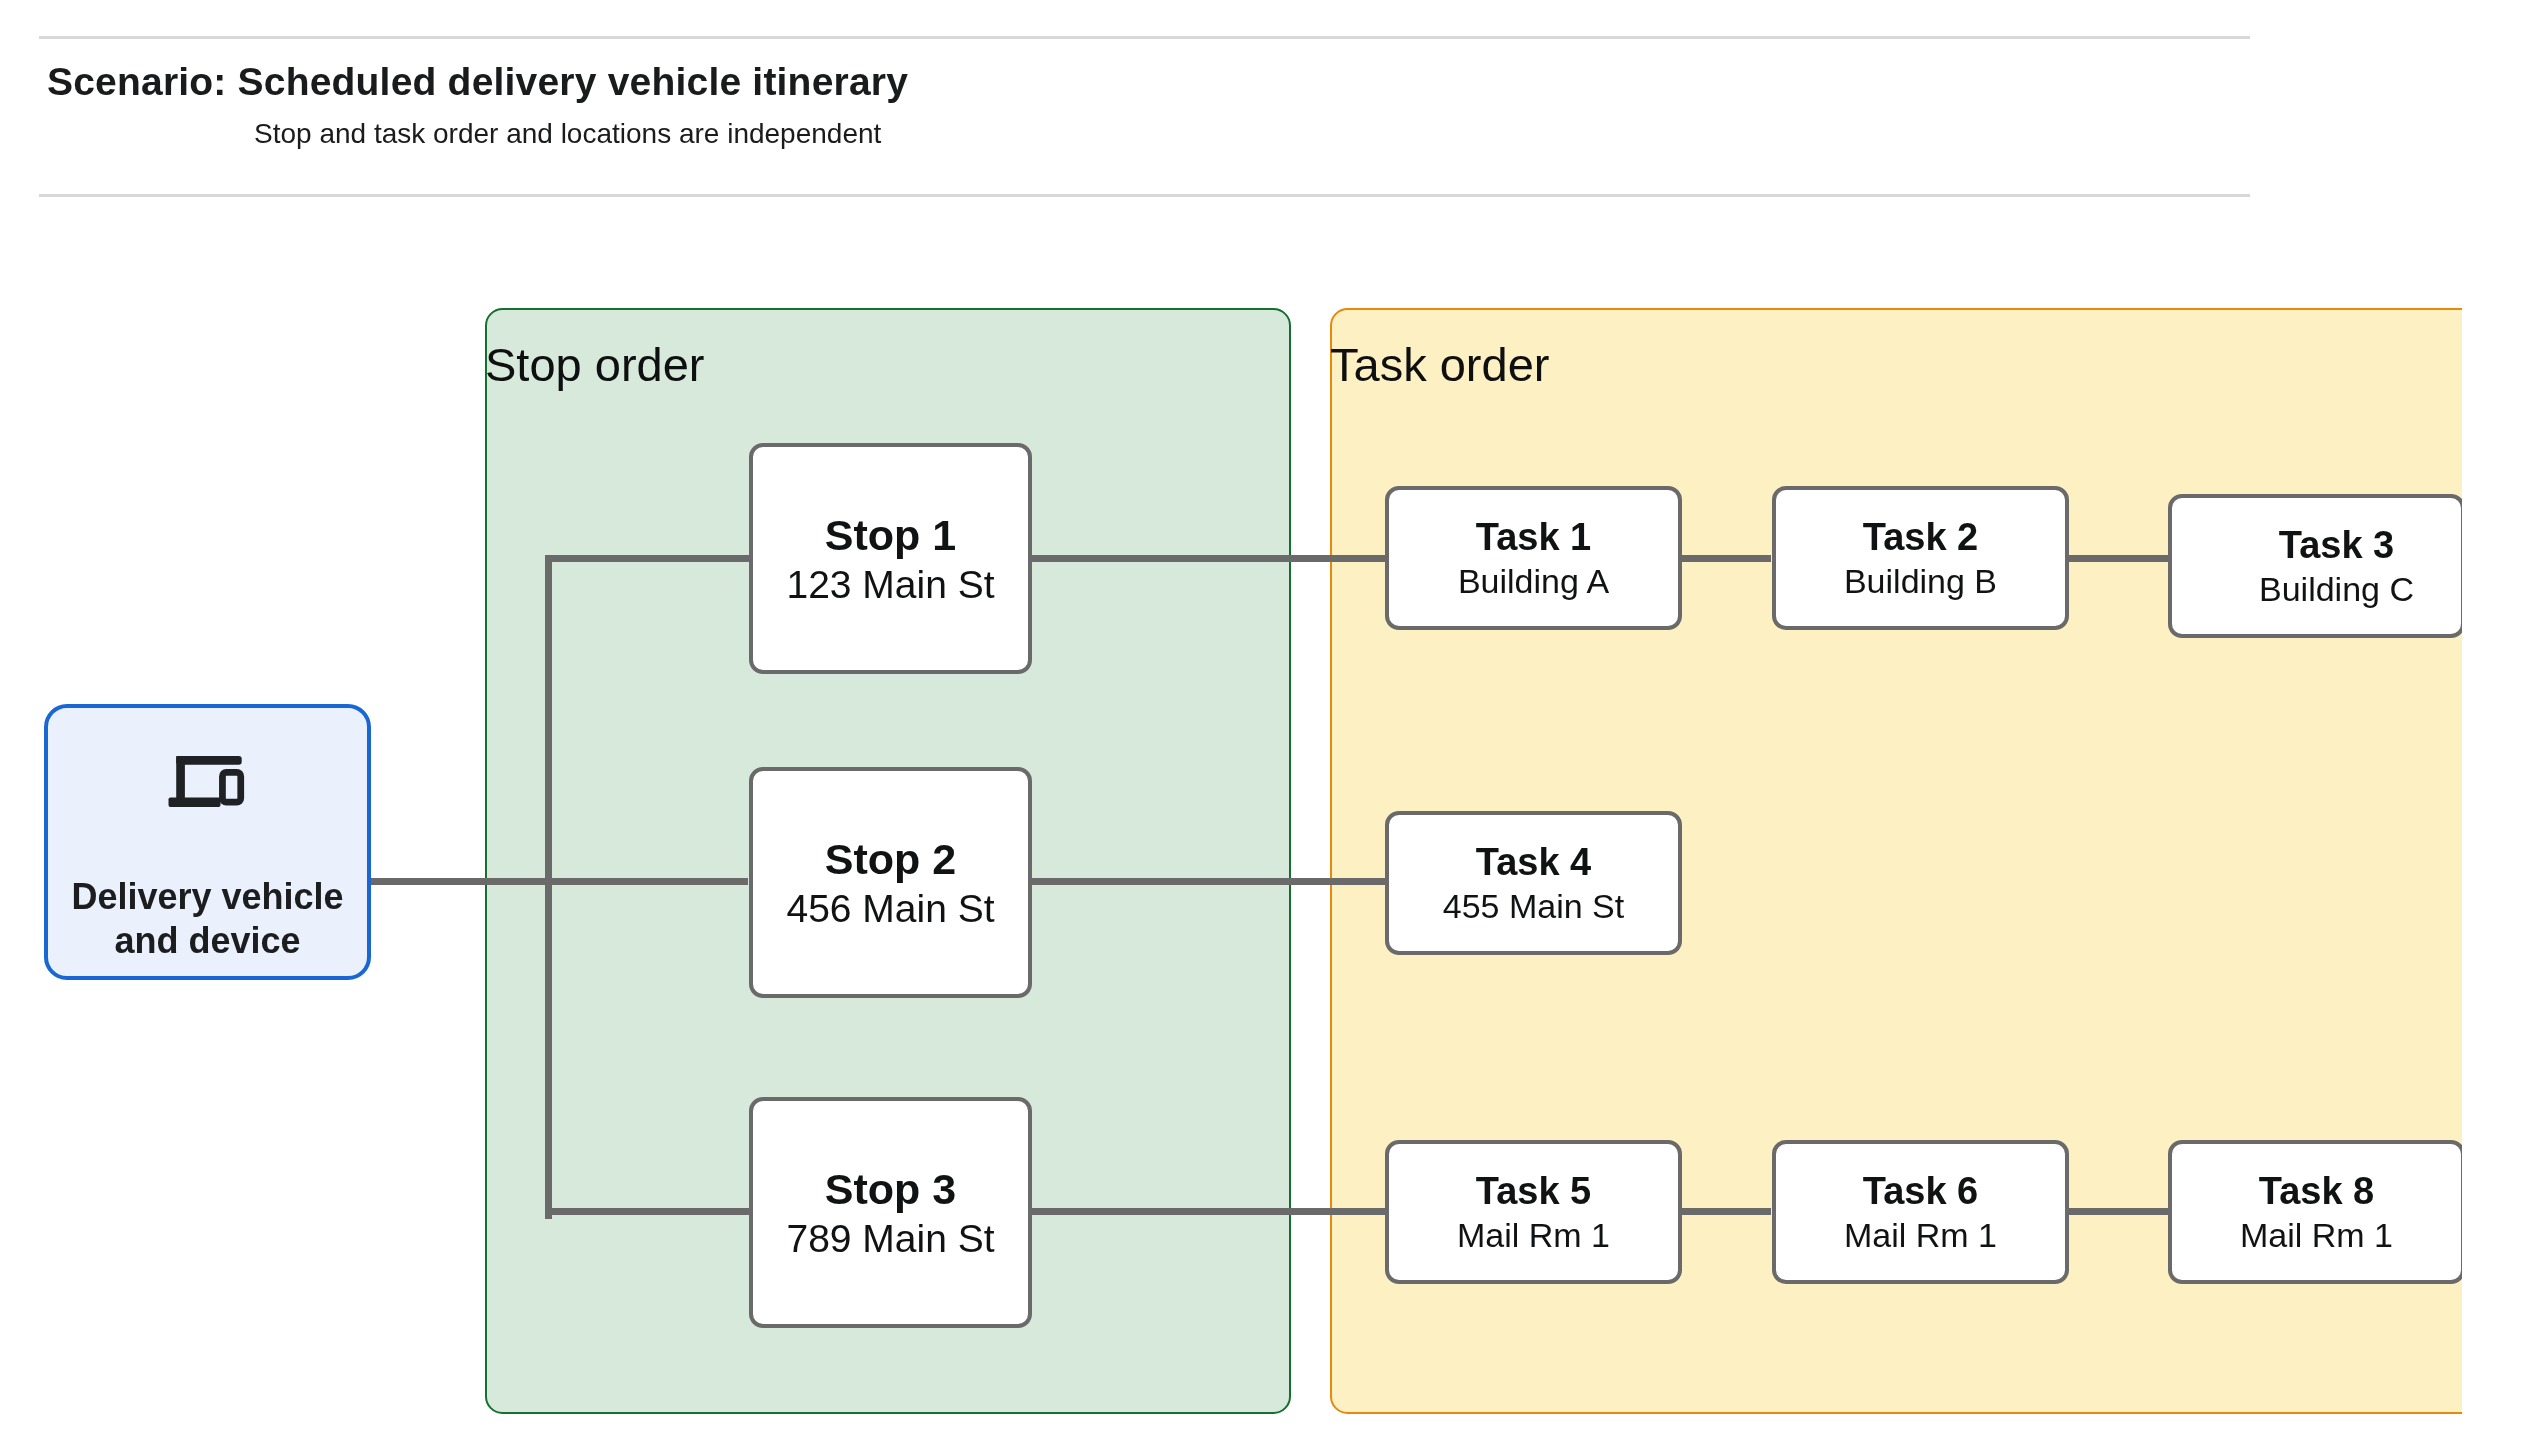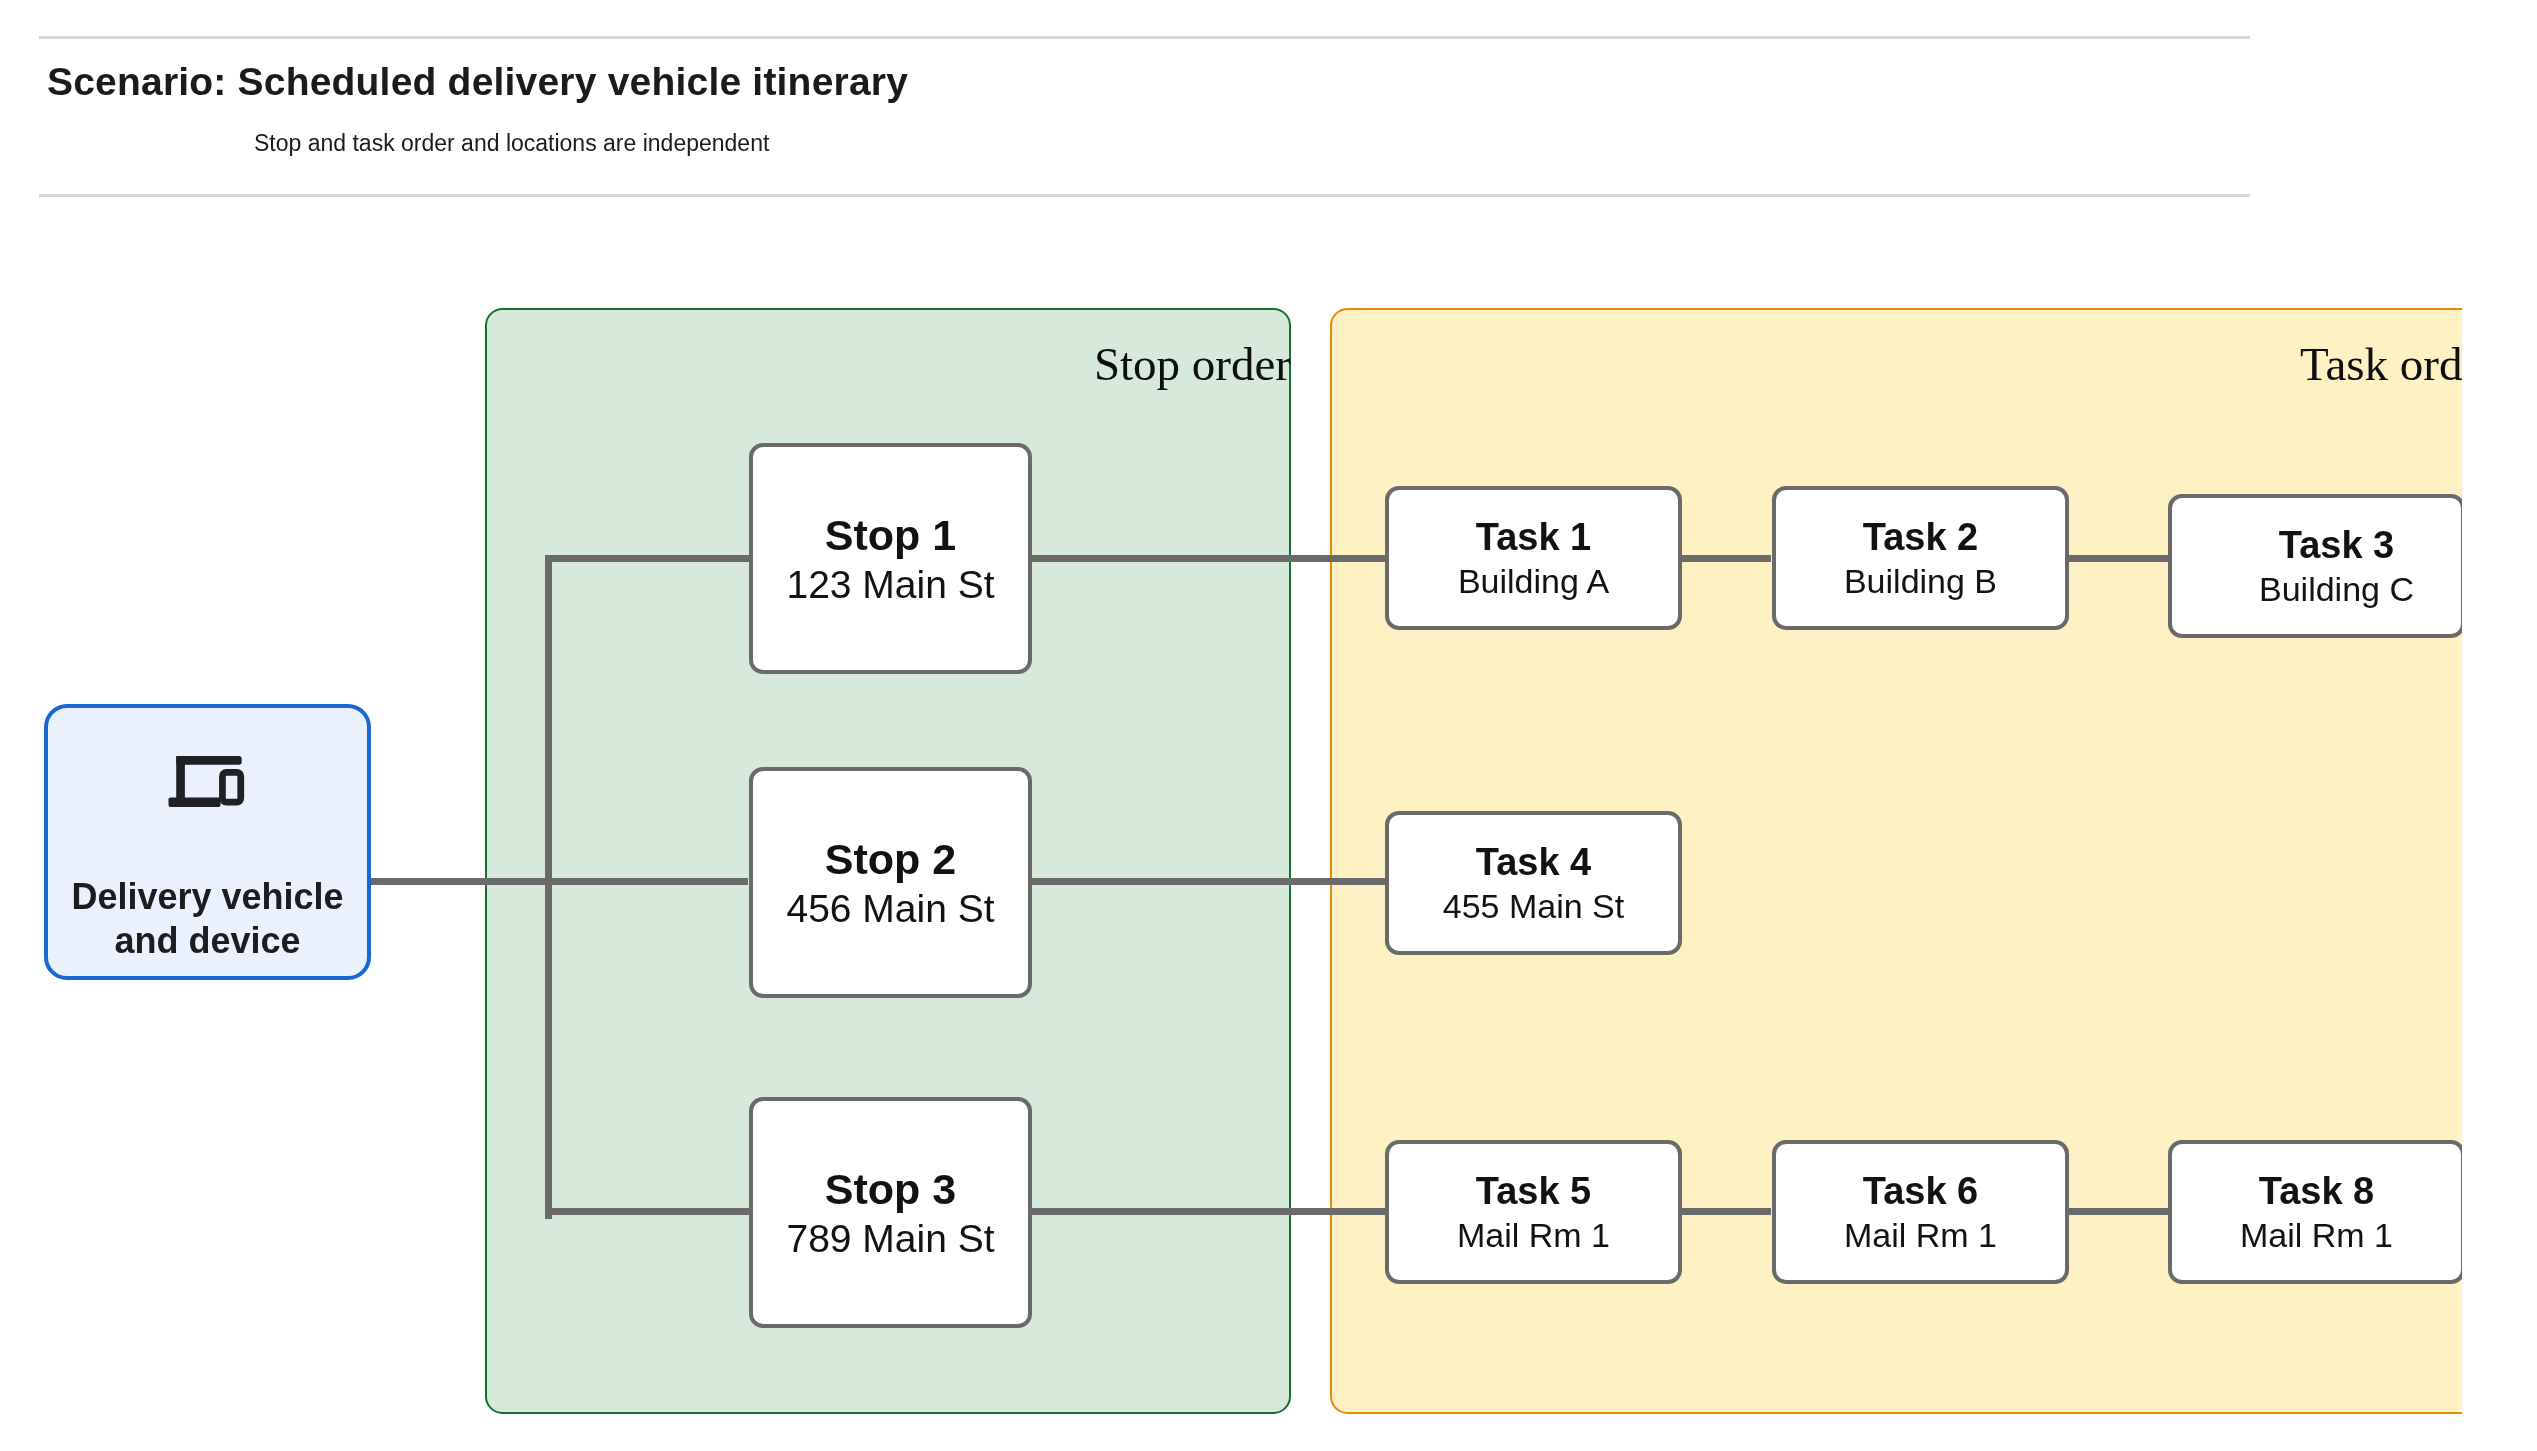--- a/index.html
+++ b/index.html
@@ -4,26 +4,26 @@
 <style>
   html,body{margin:0;padding:0;background:#ffffff;}
   .canvas{
     position:relative;width:2462px;height:1452px;background:#ffffff;
     font-family:"Liberation Sans","DejaVu Sans",sans-serif;color:#1a1b1c;overflow:hidden;
   }
   .rule{position:absolute;left:39px;width:2211px;height:2.9px;background:#d8d8d8;}
   .rule.top{top:36px;}
   .rule.bottom{top:194px;}
   .title{position:absolute;left:47px;top:60px;font-size:39px;font-weight:700;letter-spacing:0.2px;white-space:nowrap;}
-  .subtitle{position:absolute;left:254px;top:130px;font-size:23px;font-weight:400;white-space:nowrap;}
+  .subtitle{position:absolute;left:254px;top:118px;font-size:28px;font-weight:400;white-space:nowrap;}
 
   .panel{position:absolute;top:308px;height:1106px;border-radius:17.5px;border:2.9px solid;box-sizing:border-box;z-index:1;}
   .panel.stop{left:485px;width:806px;background:var(--stop-group-fill,#d7e9da);border-color:var(--stop-group-border,#15702f);}
   .panel.task{left:1330px;width:1169px;background:var(--task-group-fill,#fdf0c2);border-color:var(--task-group-border,#e8890c);}
-  .panel-title{position:absolute;top:337px;font-size:47px;font-weight:500;text-align:right;z-index:2;color:#0e0f10;font-family:Liberation Serif, serif;}
+  .panel-title{position:absolute;top:337px;font-size:47px;font-weight:500;text-align:left;z-index:2;color:#0e0f10;}
   .panel-title.stop{left:485px;width:806px;}
   .panel-title.task{left:1330px;width:1169px;}
 
   .edge{position:absolute;background:var(--connector,#6a6a6a);z-index:2;}
 
   .node{
     position:absolute;background:#ffffff;border:4.8px solid var(--node-border,#6a6a6a);
     border-radius:14px;box-sizing:border-box;display:flex;flex-direction:column;
     align-items:center;justify-content:center;z-index:3;text-align:center;color:#111213;
   }

